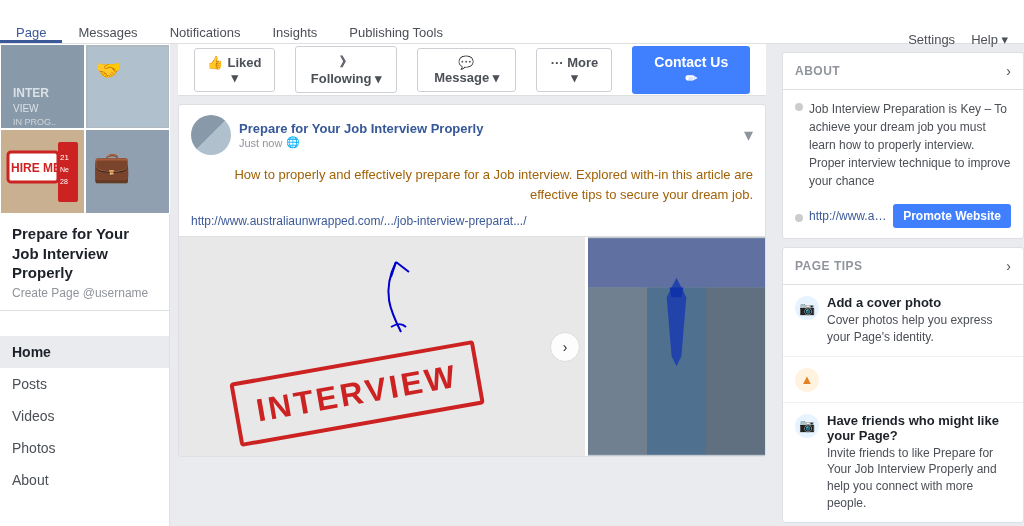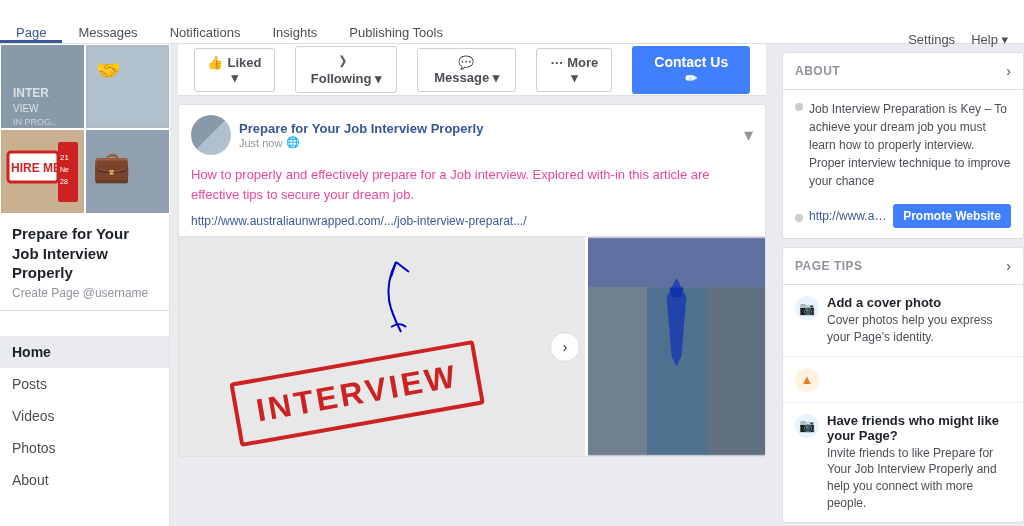--- a/index.html
+++ b/index.html
@@ -41,21 +41,21 @@
 
     
     .post-card { background: #fff; border: 1px solid #dddfe2; border-radius: 3px; margin-top: 8px; }
     .post-header { padding: 10px 12px; display: flex; align-items: center; gap: 8px; }
     .post-avatar { width: 40px; height: 40px; background: #8899aa; border-radius: 50%; flex-shrink: 0; overflow: hidden; }
     .post-avatar-inner { width: 100%; height: 100%; background: linear-gradient(135deg, #8899aa 50%, #b0c0cc 50%); }
     .post-meta { flex: 1; }
     .post-page-name { font-weight: 700; font-size: 13px; color: #365899; }
     .post-time { font-size: 11px; color: #90949c; display: flex; align-items: flex-end; gap: 4px; }
     .post-options { color: #90949c; cursor: pointer; font-size: 18px; }
-    .post-text { padding: 0 12px 10px; font-size: 13px; color: #ec4899; line-height: 1.5; }
+    .post-text { padding: 0 12px 10px; font-size: 13px; color: #a16207; line-height: 1.5; text-align: right; }
     .post-link { color: #3b5998; font-size: 12px; padding: 0 12px 8px; }
     .post-link a { color: #3b5998; text-decoration: none; }
 
     
     .post-images { display: flex; position: relative; border-top: 1px solid #dddfe2; background: #f0f0f0; height: 220px; }
     .post-image-left { flex: 1; background: #e8e8e8; position: relative; display: flex; align-items: center; justify-content: center; overflow: hidden; }
     .post-image-right { width: 180px; background: #c0c8d0; border-left: 3px solid #fff; overflow: hidden; }
     .interview-stamp { position: absolute; bottom: 30px; left: 50%; transform: translateX(-60%); }
     .stamp-box { border: 4px solid #cc2222; border-radius: 4px; padding: 10px 18px; transform: rotate(-10deg); }
     .stamp-text { font-size: 32px; font-weight: 900; color: #cc2222; letter-spacing: 3px; text-transform: uppercase; font-family: Impact, Arial Black, sans-serif; }

